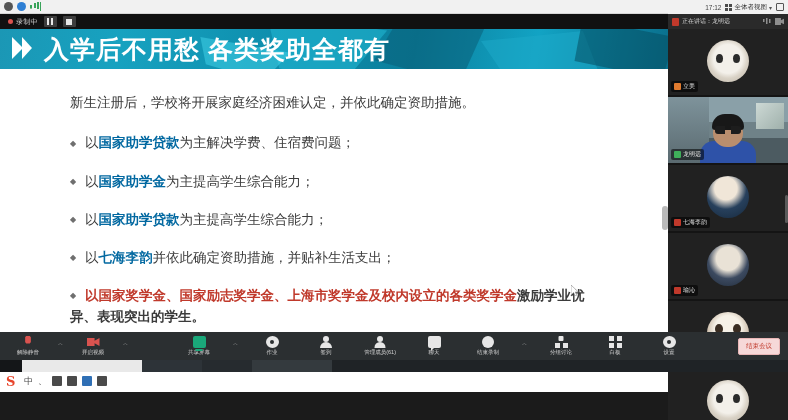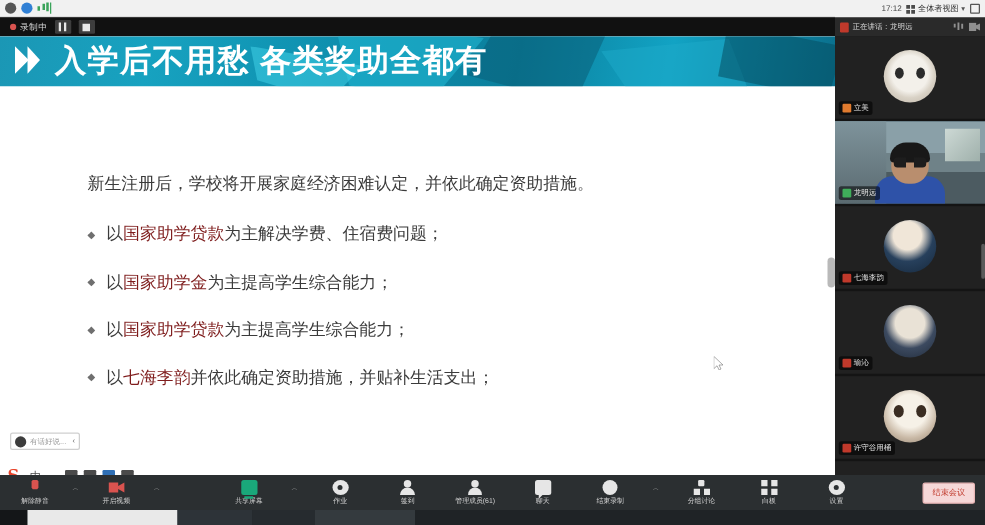--- a/index.html
+++ b/index.html
@@ -1,21 +1,21 @@
 <!DOCTYPE html>
 <html><head>
 <meta charset="utf-8">
 <style>
   * { box-sizing: border-box; margin: 0; padding: 0; }
   html, body {
     width: 788px; height: 420px; overflow: hidden;
     font-family: "Liberation Sans", "DejaVu Sans", sans-serif;
     background: #1b1b1b;
   }
-  #app { position: relative; width: 788px; height: 420px; }
+  #app { position: relative; width: 788px; height: 372px; }
 
   
   .top-strip {
     position: absolute; left: 0; top: 0; width: 668px; height: 14px;
     background: #f1f1f1; border-bottom: 1px solid #d7d7d7;
     display: flex; align-items: center; gap: 4px; padding-left: 4px;
   }
   .dot-ic { width: 9px; height: 9px; border-radius: 50%; display: inline-block; }
   .dot-ic.g { background: #555; }
   .dot-ic.b { background: #2f7fd4; }
@@ -78,28 +78,28 @@
   .logo-tri-a { width: 0; height: 0; border-top: 11px solid transparent;
     border-bottom: 11px solid transparent; border-left: 11px solid #ffffff; }
   .logo-tri-b { width: 0; height: 0; border-top: 11px solid transparent;
     border-bottom: 11px solid transparent; border-left: 10px solid #ffffff; margin-left: -1px; }
   .slide-title {
     position: absolute; left: 44px; top: 4px; height: 32px; line-height: 32px;
     color: #ffffff; font-size: 25px; font-weight: 700; letter-spacing: 1px;
     white-space: nowrap;
   }
 
-  .slide-body { padding: 24px 0 0 70px; margin-top: 44px; }
+  .slide-body { padding: 24px 0 0 70px; }
   .s-line { font-size: 13.5px; color: #3b3b3b; margin-bottom: 18px; line-height: 1.5; }
   .s-line.intro { margin-bottom: 20px; }
   .s-bullet::before {
     content: "\25C6"; color: #6f6f6f; font-size: 8px;
     vertical-align: middle; margin-right: 5px;
   }
-  .hl { color: #7f1d1d; font-weight: 400; }
+  .hl { color: #0369a1; font-weight: 700; }
   .s-last { color: #c0392b; font-weight: 700; width: 540px; line-height: 1.55; }
   .s-last .tail { color: #3b3b3b; font-weight: 700; }
 
   .cursor-arrow {
     position: absolute; left: 571px; top: 256px; width: 8px; height: 11px;
   }
 
   
   .ppt-bottom {
     position: absolute; left: 0; bottom: 0; width: 668px; height: 30px; background: #ffffff;
@@ -335,20 +335,23 @@
         </div>
         <div class="s-line s-bullet">
           <span>以</span><span class="hl">国家助学金</span><span>为主提高学生综合能力；</span>
         </div>
         <div class="s-line s-bullet">
           <span>以</span><span class="hl">国家助学贷款</span><span>为主提高学生综合能力；</span>
         </div>
         <div class="s-line s-bullet">
           <span>以</span><span class="hl">七海李韵</span><span>并依此确定资助措施，并贴补生活支出；</span>
         </div>
+        <div class="s-line s-bullet s-last">
+          <span>以</span><span>国家奖学金、国家励志奖学金、上海市奖学金及校内设立的各类奖学金</span><span class="tail">激励学业优异、表现突出的学生。</span>
+        </div>
       </div>
 
       <svg class="cursor-arrow" viewBox="0 0 8 11">
         <path d="M0 0 L0 10 L2.6 7.6 L4.3 11 L5.8 10.2 L4.2 7 L7.4 7 Z" fill="#ffffff" stroke="#777" stroke-width=".5"></path>
       </svg>
     </div>
 
     <div class="ppt-bottom">
       <div class="chat-widget">
         <span class="chat-bub"></span>

